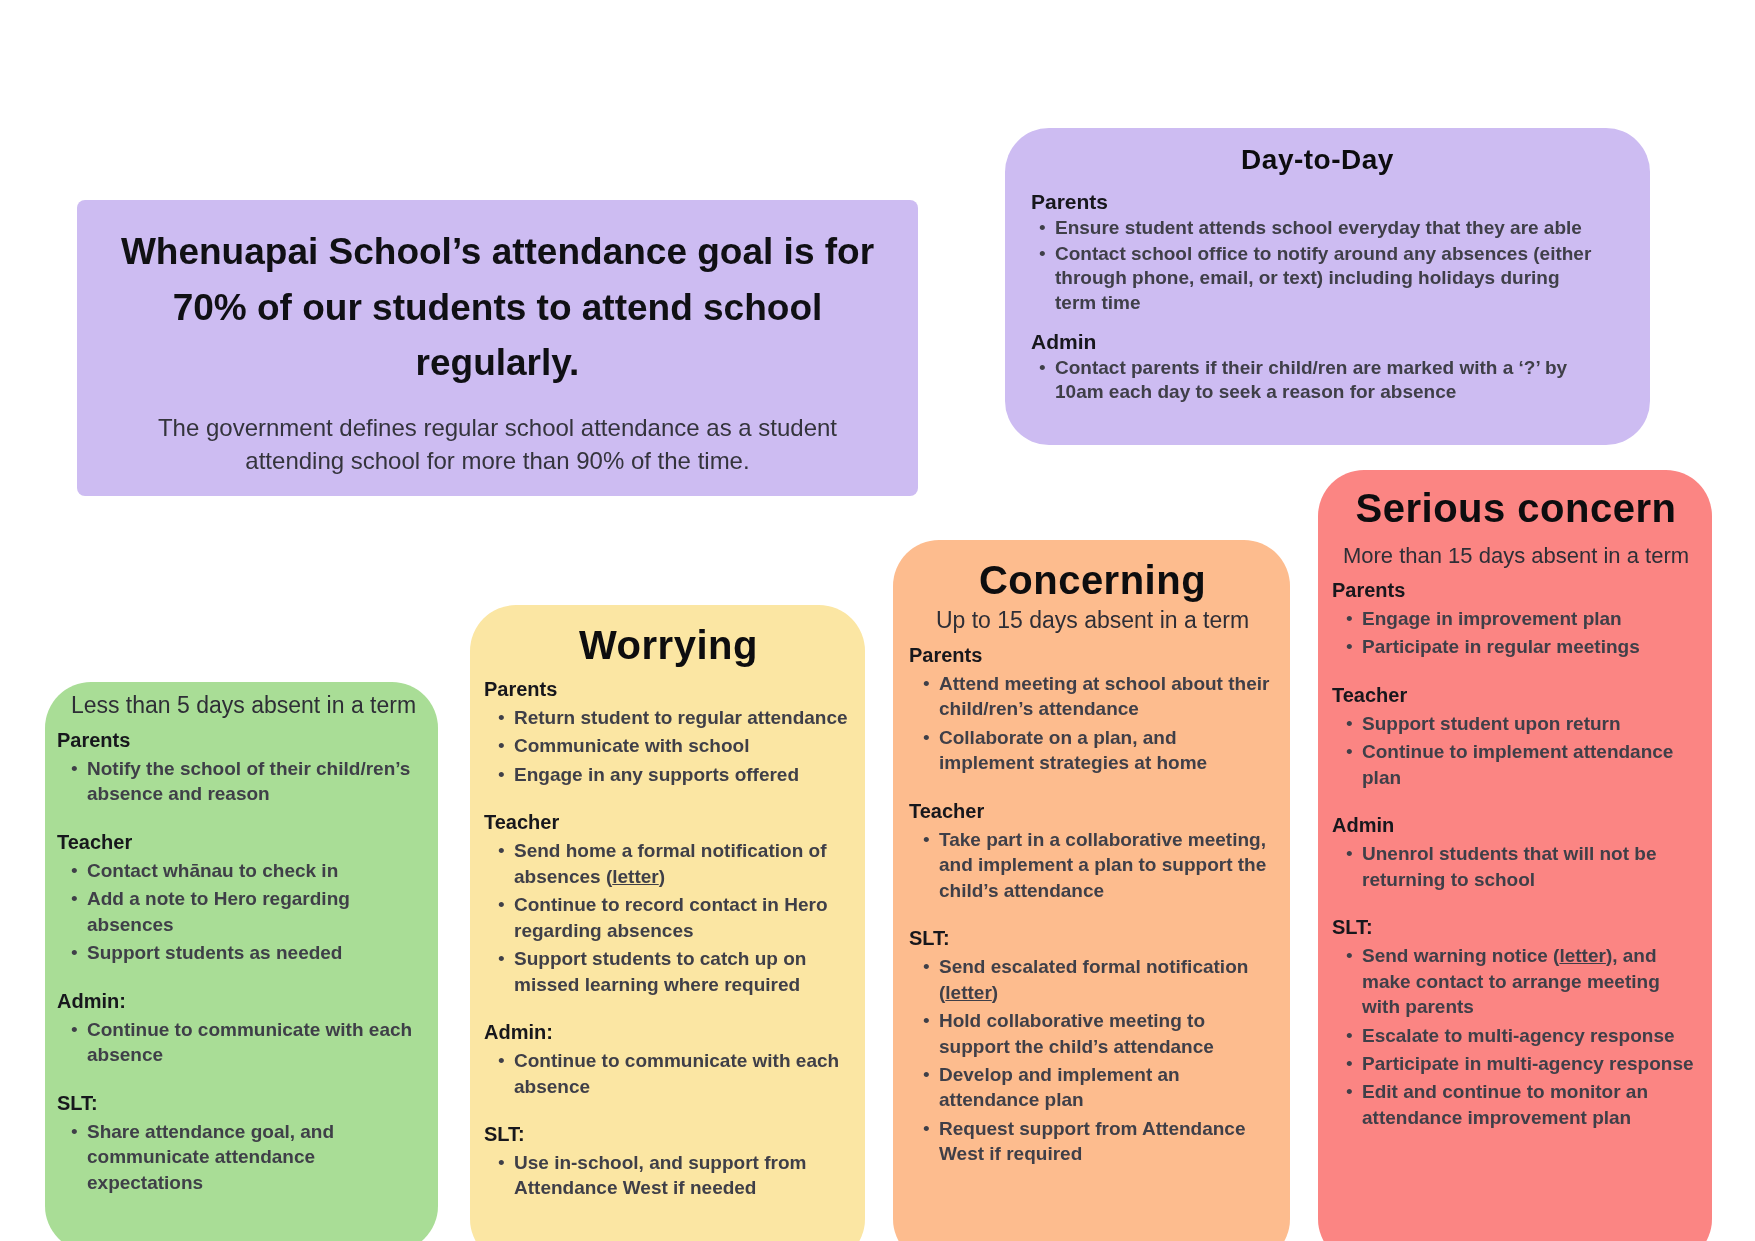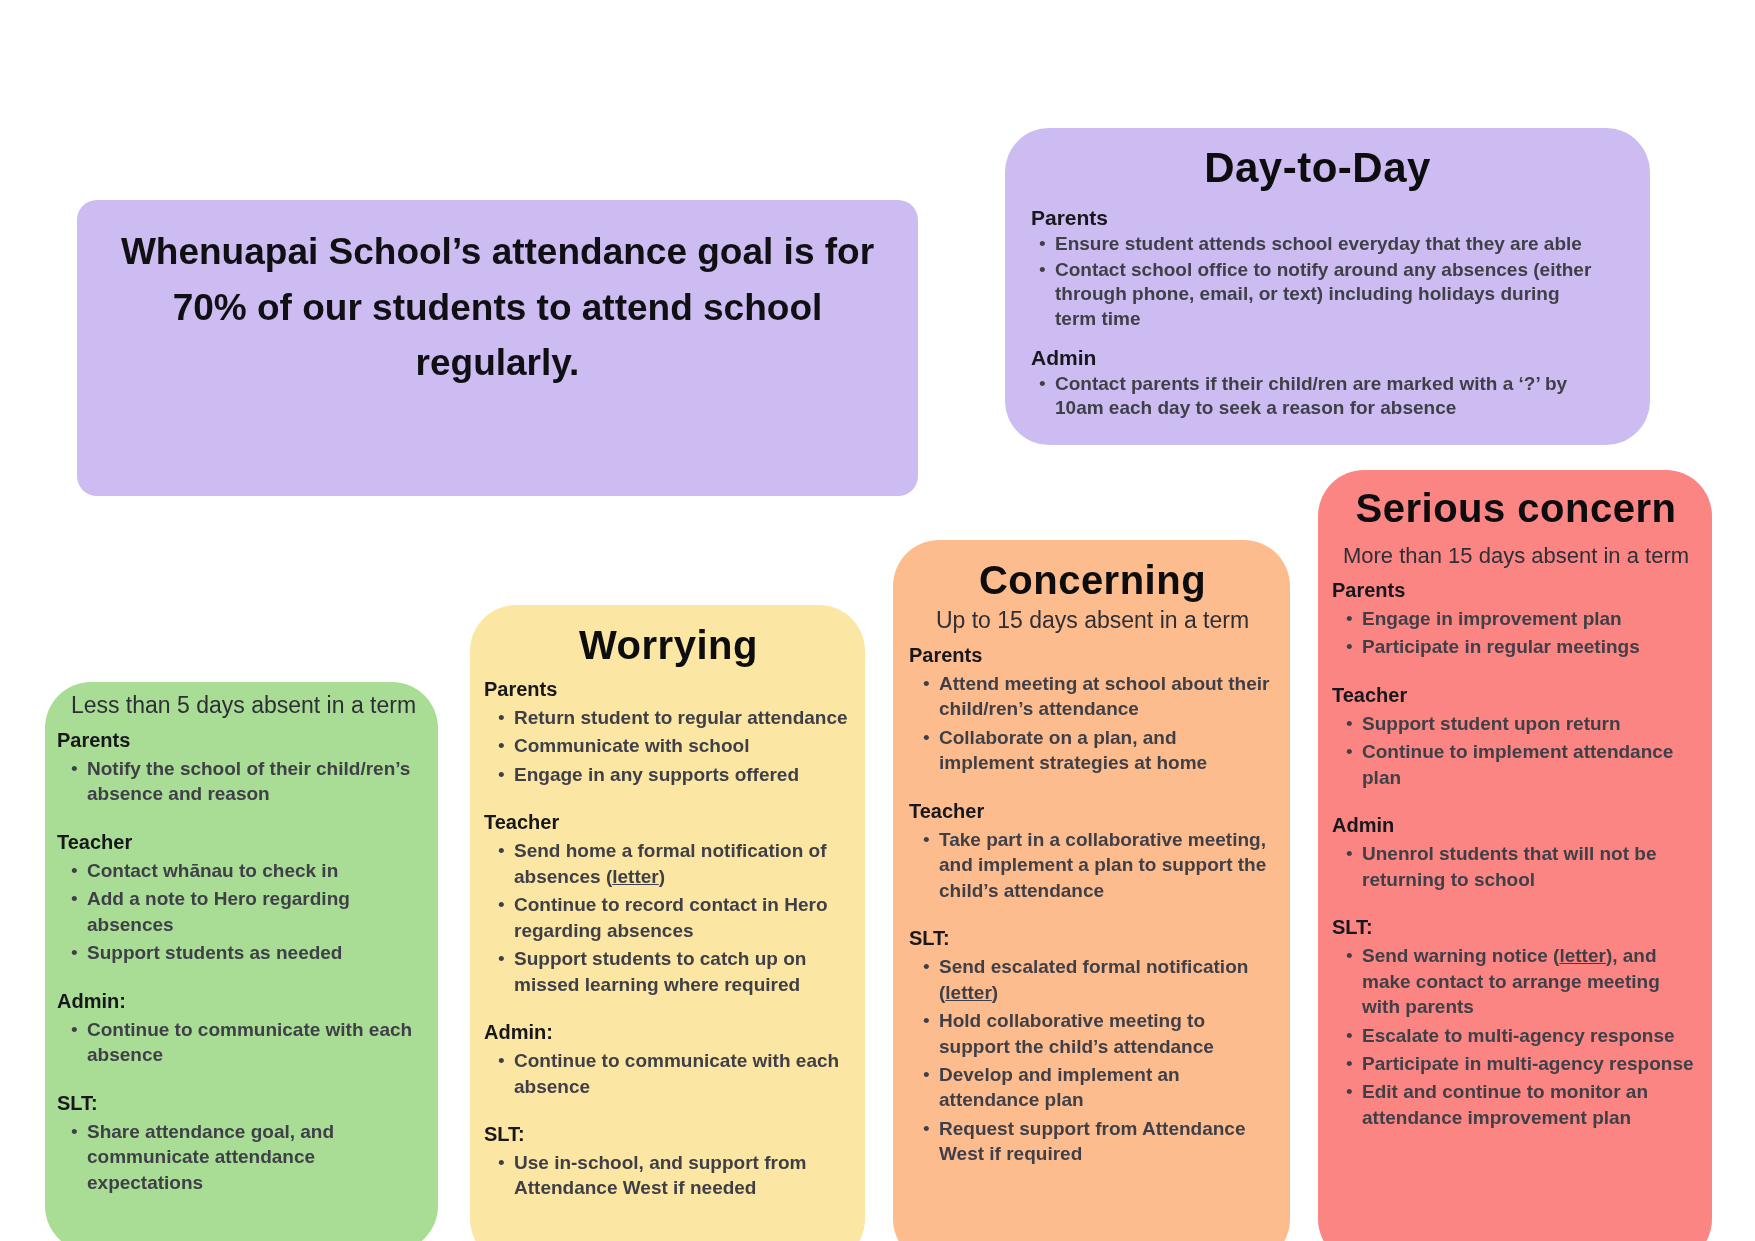--- a/index.html
+++ b/index.html
@@ -6,53 +6,54 @@
   .canvas{
     position:relative;width:1755px;height:1241px;overflow:hidden;background:#ffffff;
     font-family:"Liberation Sans", sans-serif;color:#3f3f48;
   }
   .page-title{
     position:absolute;top:26px;left:0;right:0;margin:0;text-align:center;
     font-size:50px;font-weight:700;letter-spacing:.5px;color:#0d0d0f;
   }
   .box{position:absolute;box-sizing:border-box;}
   
-  .goal{left:77px;top:200px;width:841px;height:296px;border-radius:20px;padding:24px 42px 20px;}
+  .goal{left:77px;top:200px;width:841px;height:296px;border-radius:8px;padding:24px 42px 20px;}
   .goal-heading{margin:0;text-align:center;font-size:37px;font-weight:700;line-height:1.5;color:#101014;}
   .goal-body{margin:20px 0 0;text-align:center;font-size:24px;line-height:1.38;color:#34343c;}
   
   .card{padding:10px 24px 20px;border-radius:46px;}
   .card h2{margin:8px 0 4px;text-align:center;font-size:40px;font-weight:700;letter-spacing:.5px;color:#0d0d0f;}
   .subtitle{margin:2px 0 6px;text-align:center;font-size:23px;white-space:nowrap;color:#2e2e36;}
   .sec-h{font-size:20px;font-weight:700;color:#17171c;margin:24px 0 4px;}
   .sections > .sec-h:first-child{margin-top:10px;}
   .item{display:flex;font-size:19px;line-height:1.34;margin:3px 0;color:#3f3f48;}
   .item .dot{flex:0 0 30px;padding-left:14px;box-sizing:border-box;}
   .item .txt{flex:1 1 auto;font-weight:bold;}
   .u{text-decoration:underline;}
   
   #box-daytoday{left:1005px;top:128px;width:645px;height:317px;border-radius:44px;padding:6px 46px 10px 26px;}
-  #box-daytoday h2{font-size:42px;margin:10px 0 8px;}
+  #box-daytoday h2{font-size:28px;margin:10px 0 8px;}
   #box-daytoday .sec-h{margin:14px 0 2px;font-size:21px;}
   #box-daytoday .item{margin:1px 0;line-height:1.3;}
   #box-daytoday .item .dot{flex:0 0 24px;padding-left:8px;}
   #box-serious{left:1318px;top:470px;width:394px;height:795px;padding:8px 12px 20px 14px;}
   #box-serious .subtitle{font-size:22px;margin-top:12px;}
   #box-concerning{left:893px;top:540px;width:397px;height:725px;padding:10px 14px 20px 16px;}
   #box-worrying{left:470px;top:605px;width:395px;height:660px;padding:10px 12px 20px 14px;}
   #box-good{left:45px;top:682px;width:393px;height:570px;padding:8px 8px 20px 12px;}
 </style>
 </head>
 <body>
 
 <div class="canvas">
 
 
   <section class="box goal" style="background-color: rgb(205, 188, 242);">
     <p class="goal-heading">Whenuapai School’s attendance goal is for 70% of our students to attend school regularly.</p>
+    <p class="goal-body">The government defines regular school attendance as a student attending school for more than 90% of the time.</p>
   </section>
 
   <section class="box card" id="box-daytoday" style="background-color: rgb(205, 188, 242);">
     <h2>Day-to-Day</h2>
     <div class="sections">
         <div class="sec-h">Parents</div>
         <div class="item">
           <span class="dot">•</span>
           <span class="txt">Ensure student attends school everyday that they are able</span>
         </div>

